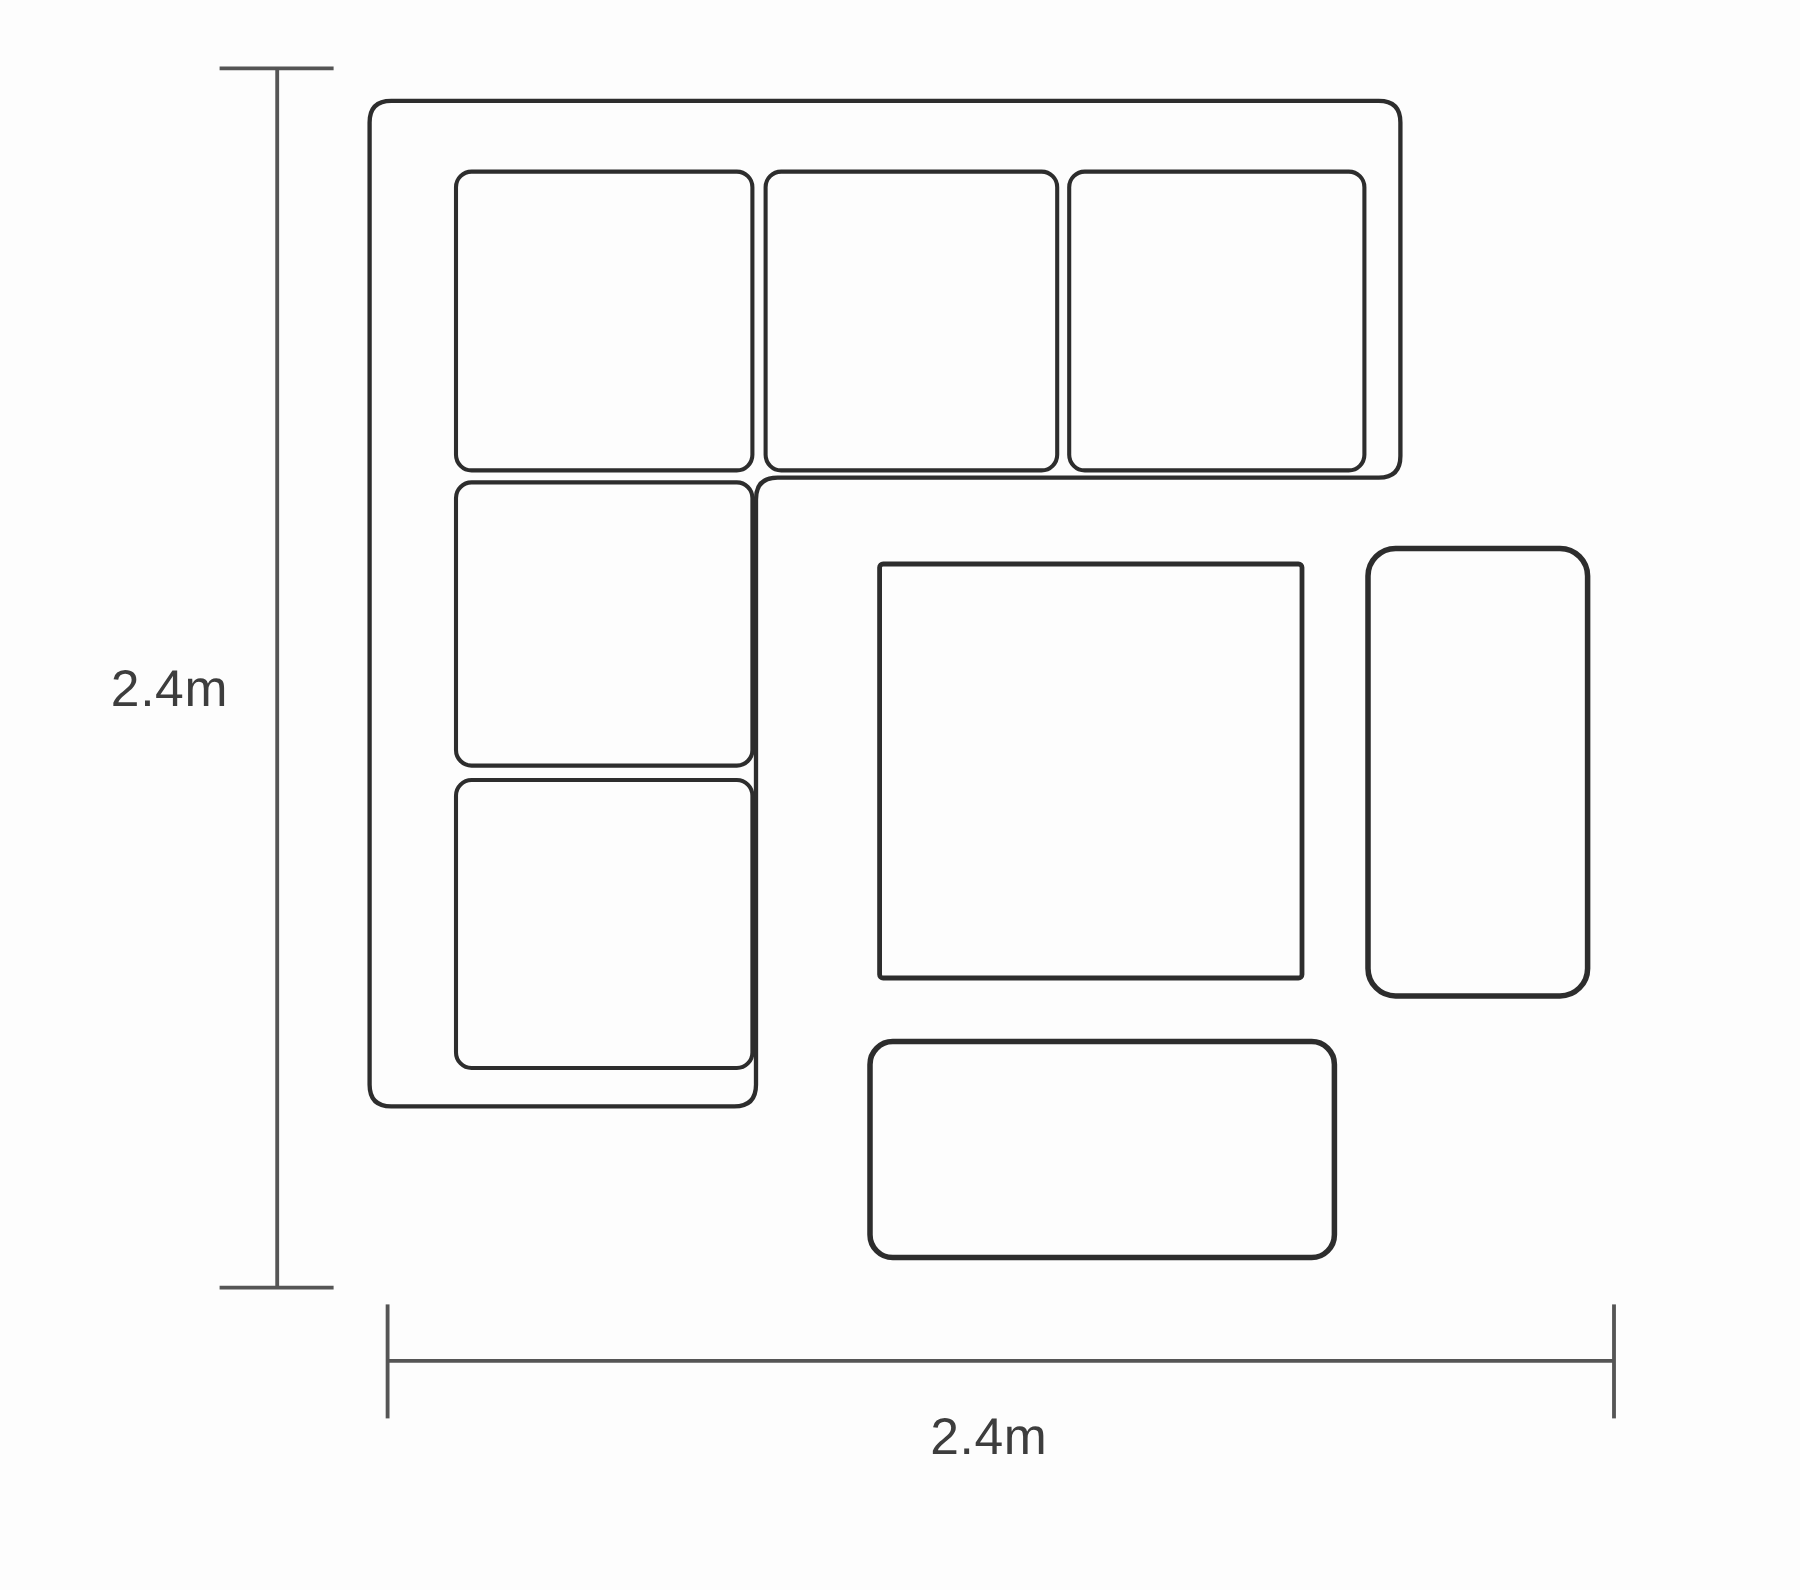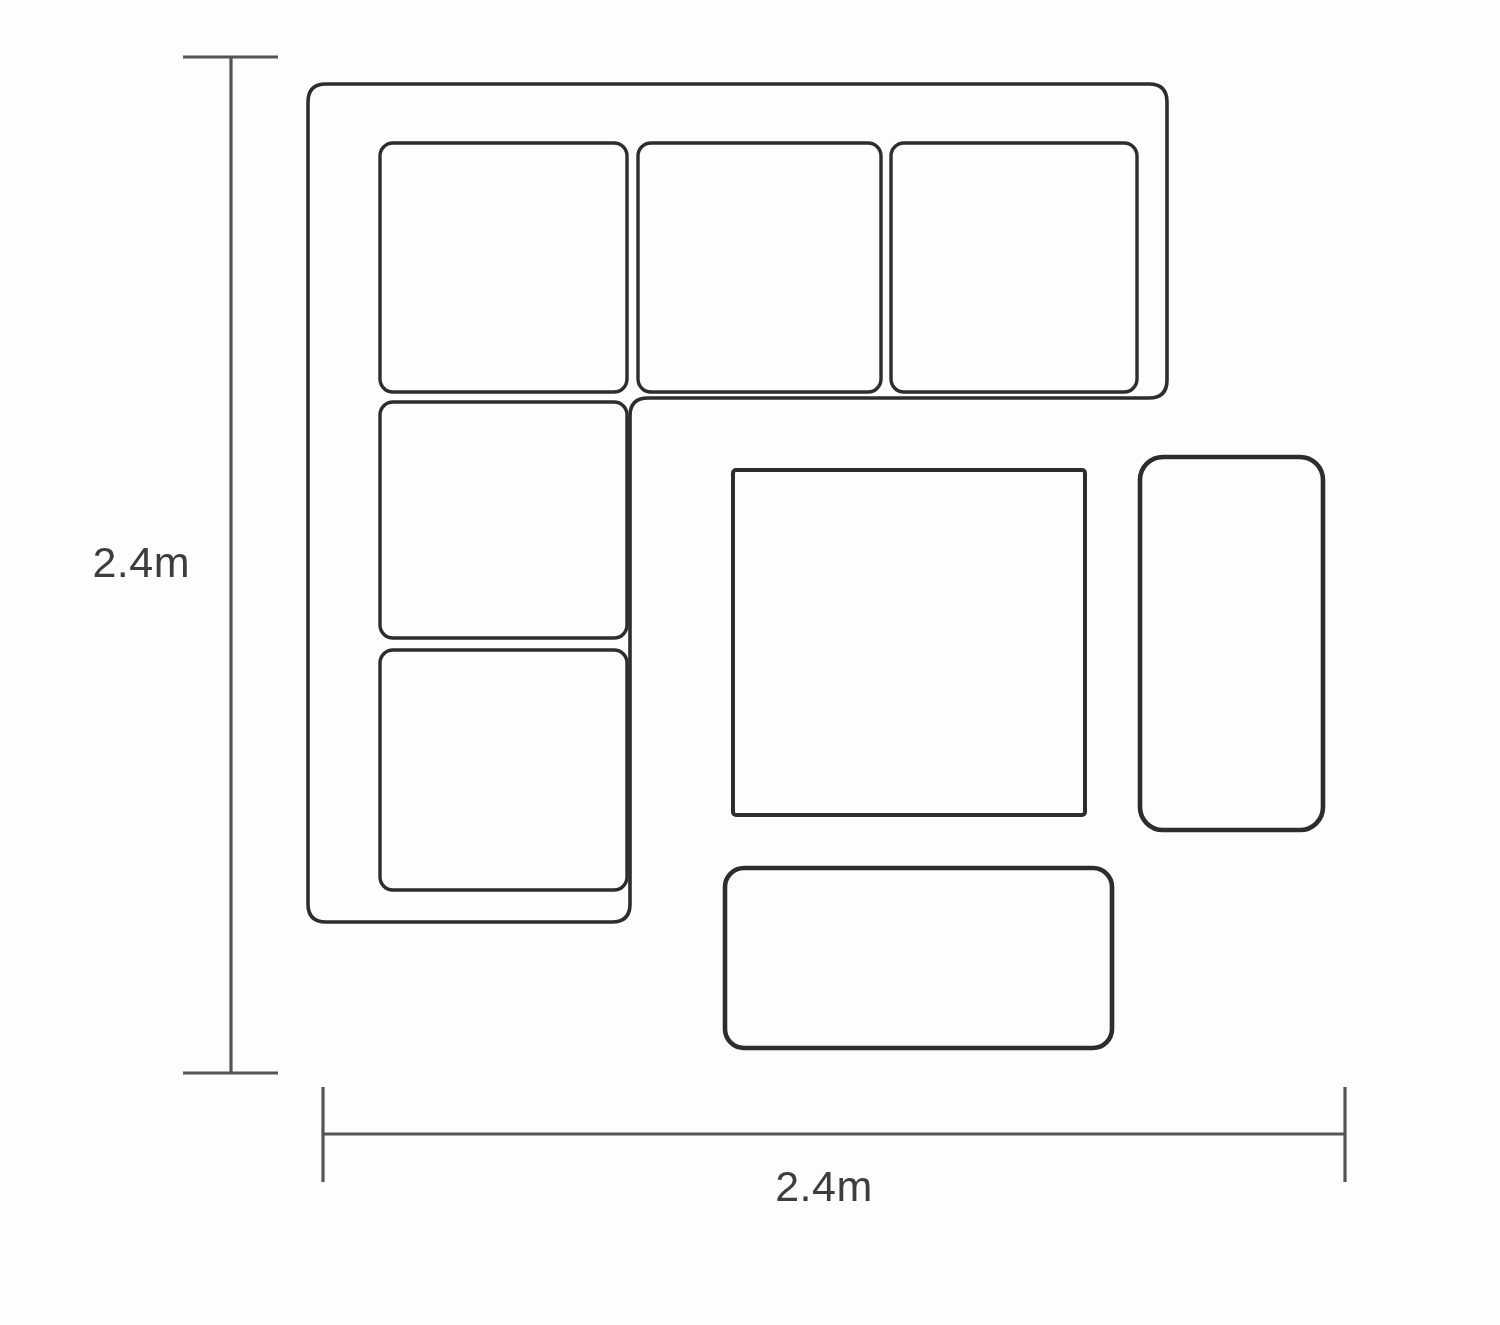--- a/index.html
+++ b/index.html
@@ -44,20 +44,21 @@
   }
   
   .dim-label {
     position: absolute;
     color: var(--label);
     font-size: 43px;
     line-height: 1;
     letter-spacing: 0.5px;
     white-space: nowrap;
     user-select: none;
+    margin-top: 12px;
   }
   .dim-label-vertical {
     left: 60px;
     top: 541px;
     width: 130px;
     text-align: right;
   }
   .dim-label-horizontal {
     left: 724px;
     top: 1165px;

